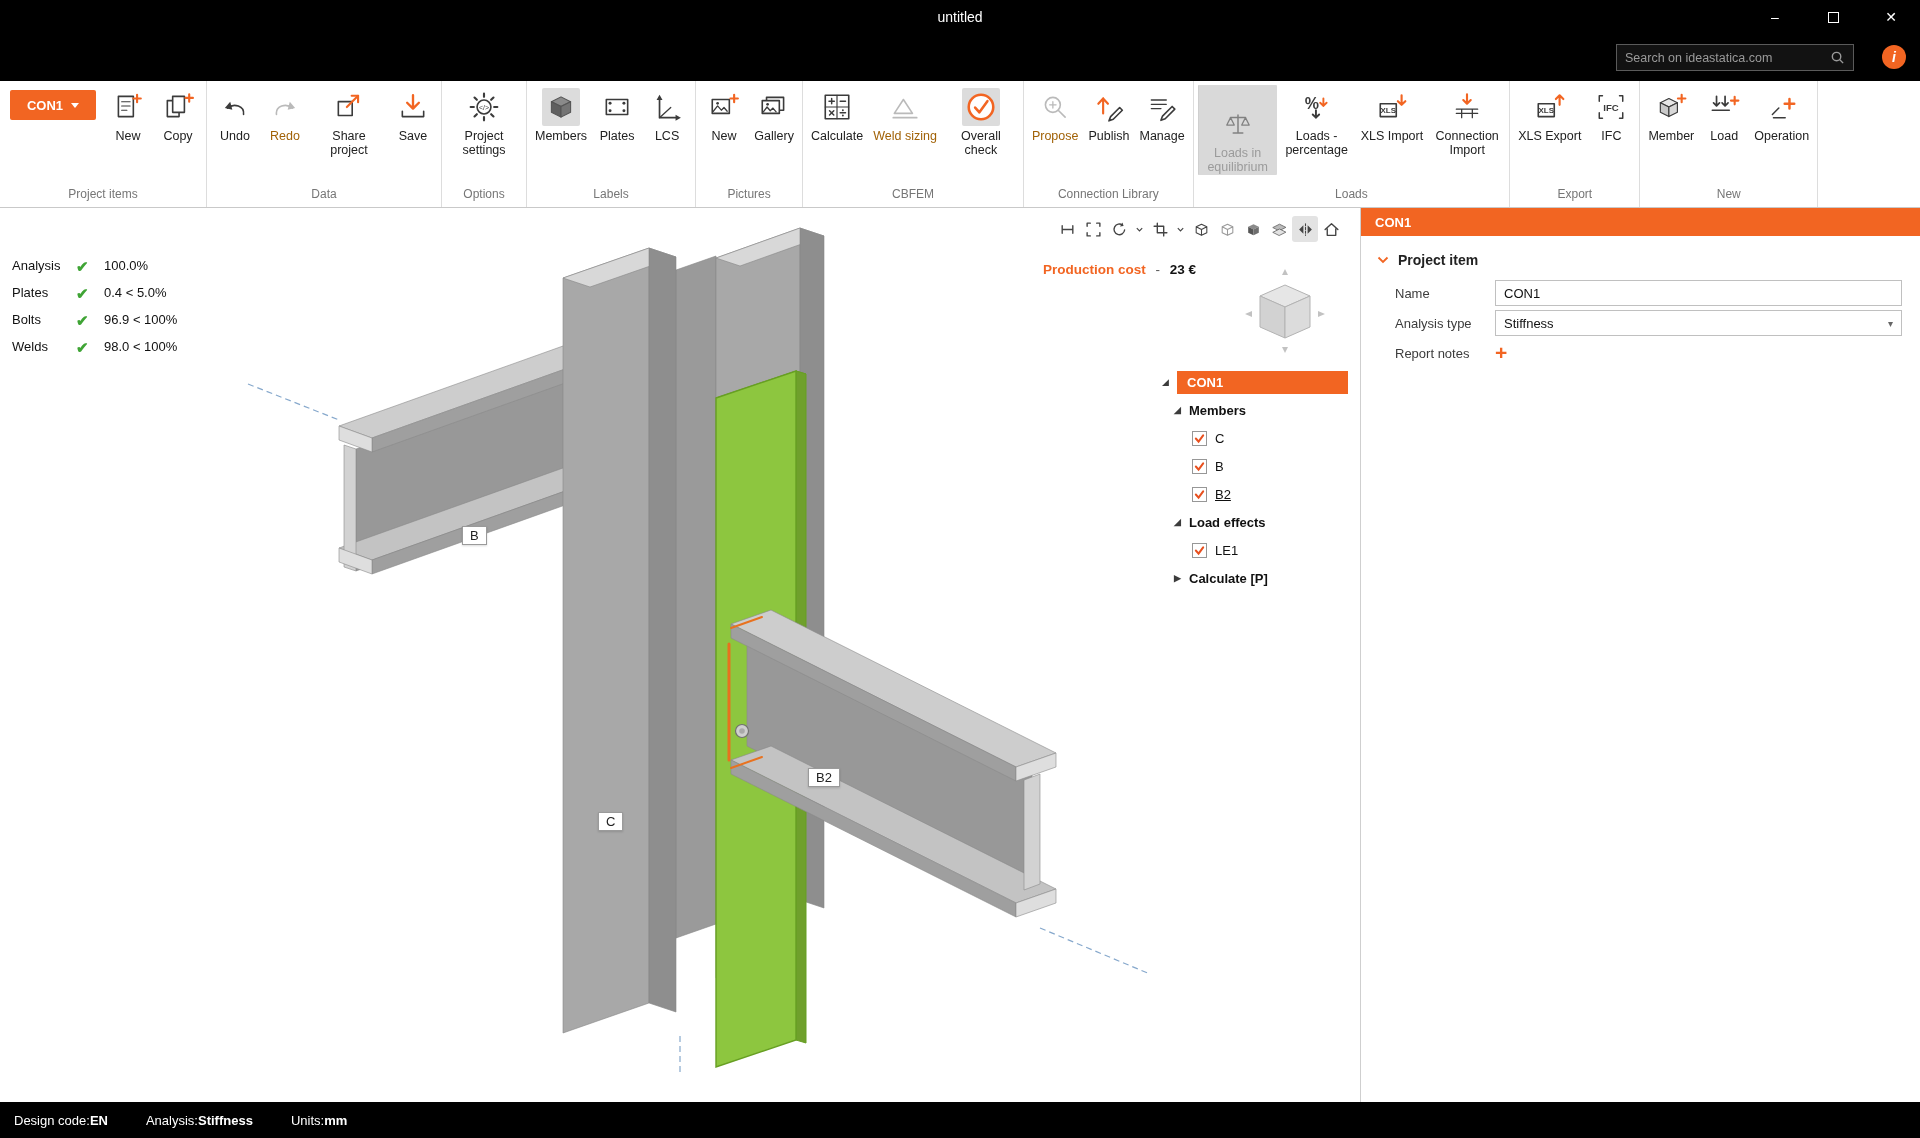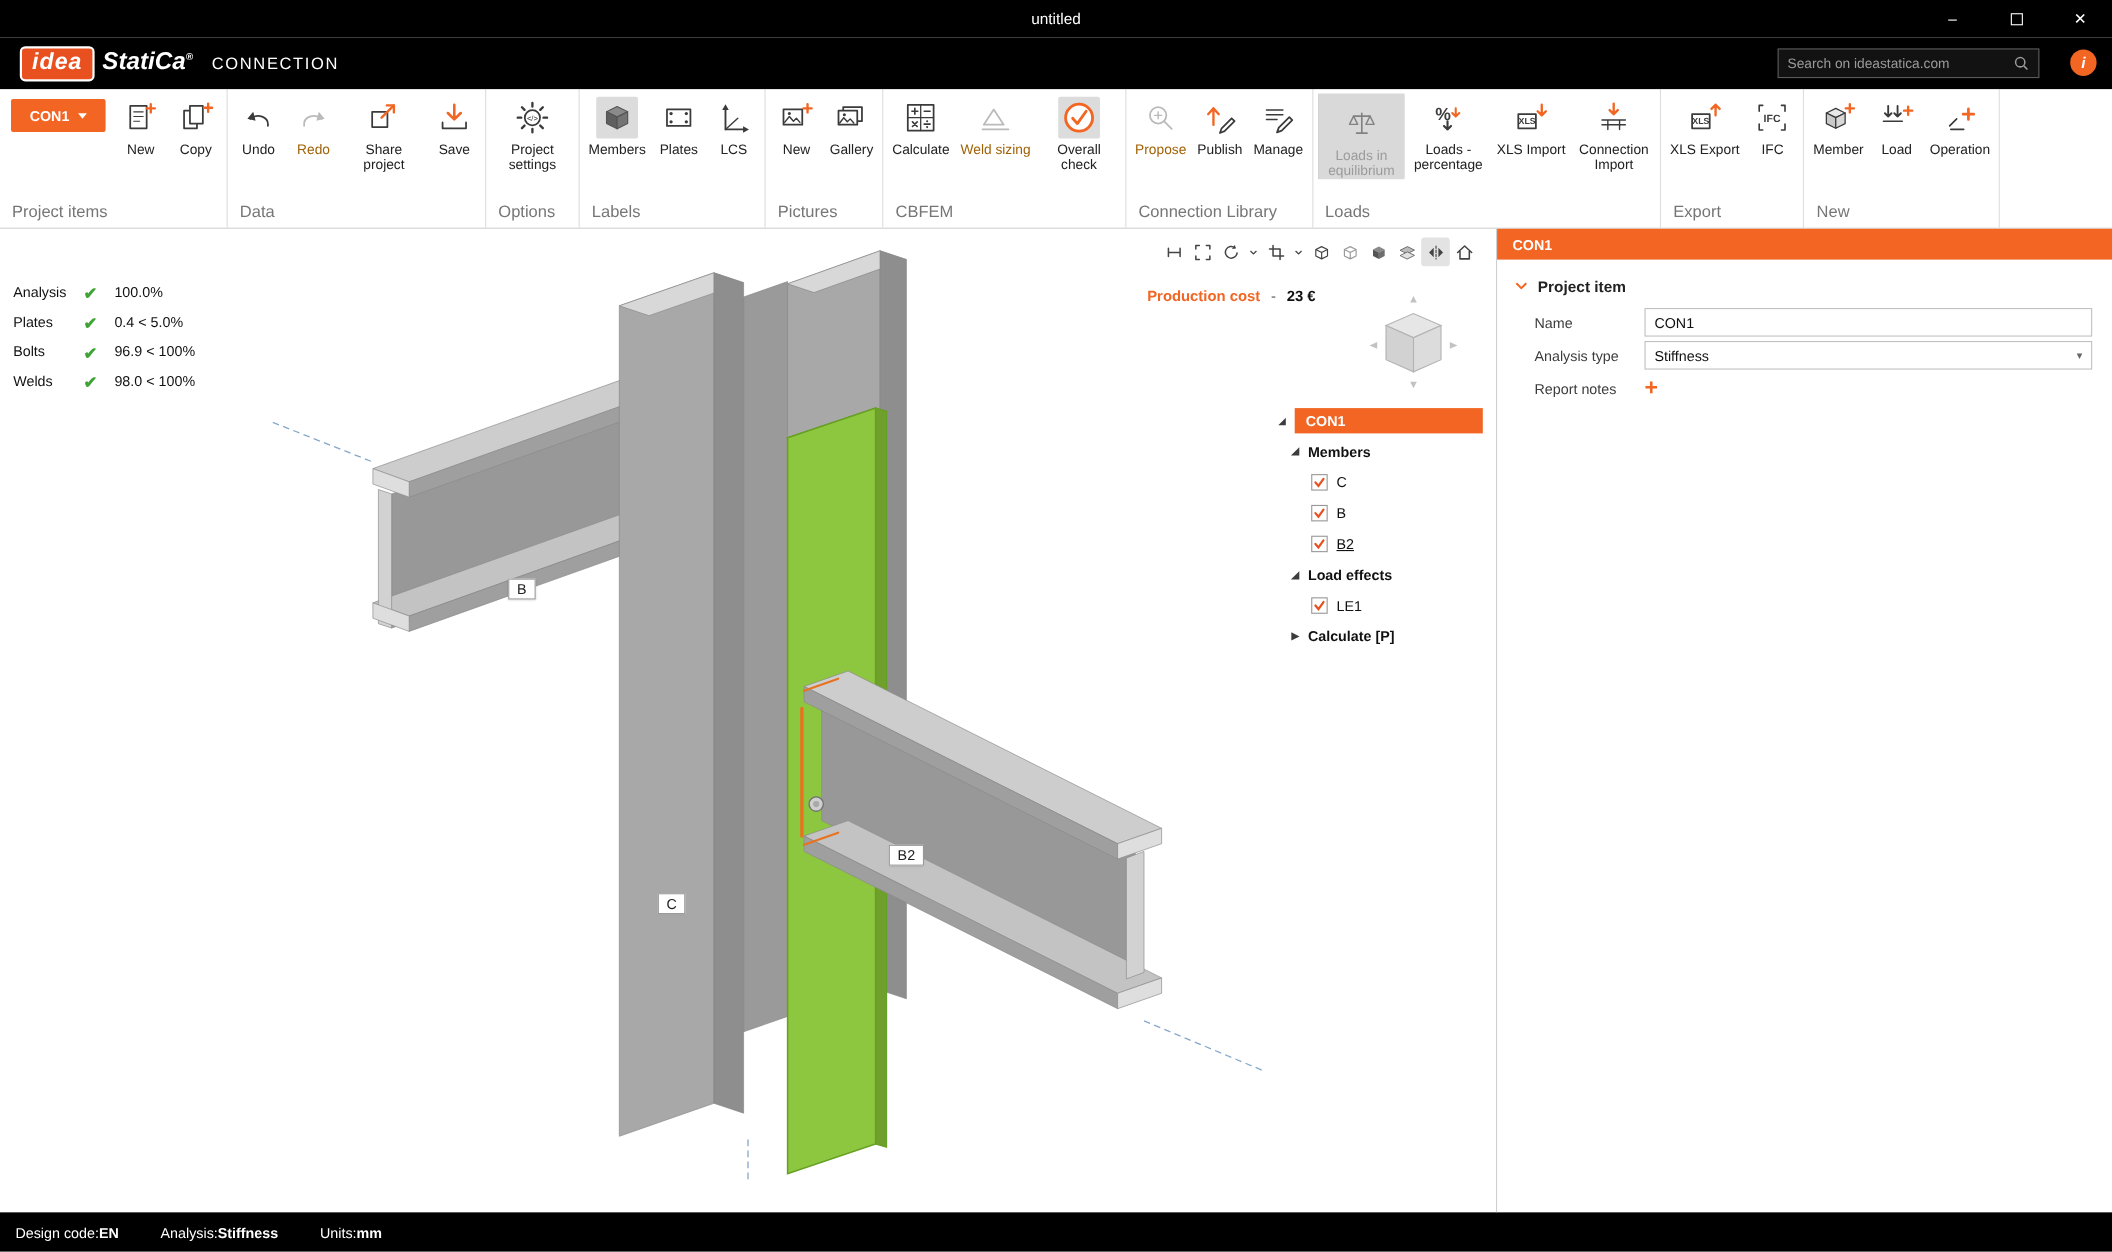--- a/index.html
+++ b/index.html
@@ -25,26 +25,26 @@
 .searchbox input{flex:1;background:transparent;border:none;outline:none;color:#ddd;font-size:12.5px;font-family:"Liberation Sans",sans-serif}
 .searchbox input::placeholder{color:#9a9a9a}
 .info-btn{position:absolute;right:14px;top:11px;width:24px;height:24px;border-radius:50%;background:#F26522;color:#fff;display:flex;align-items:center;justify-content:center;font-weight:bold;font-size:14px;font-style:italic;cursor:pointer}
 
 .ribbon{height:127px;background:#fff;border-bottom:1px solid #c9c9c9;display:flex}
 .rgroup{display:flex;flex-direction:column;justify-content:space-between;border-right:1px solid #ddd;padding:0 3px}
 .ritems{display:flex;align-items:flex-start;flex:1}
 .ritem{display:flex;flex-direction:column;align-items:center;padding:7px 5px 0;cursor:pointer;min-width:50px}
 .ricon{width:38px;height:38px;display:flex;align-items:center;justify-content:center}
 .rlabel{font-size:12.5px;color:#222;text-align:center;line-height:1.15;margin-top:3px;max-width:68px}
-.rgl{font-size:15px;color:#767676;text-align:left;padding:2px 8px 6px}
+.rgl{font-size:12px;color:#767676;text-align:center;padding:2px 8px 6px}
 .ritem.active .ricon{background:#dcdcdc;border-radius:2px}
 .ritem.disabled{cursor:default}
 .ritem.disabled .rlabel{color:#a16207}
 .ritem.disabled svg{opacity:.35}
-.ritem.panel{background:#d9d9d9;margin:4px 1px 6px;padding-top:8px;border-radius:1px}
+.ritem.panel{background:#d9d9d9;margin:4px 1px 6px;padding-top:20px;border-radius:1px}
 .ritem.panel .rlabel{color:#9b9b9b}
 .ritem.panel svg{opacity:.55}
 .con-btn{margin:9px 7px 0 7px;height:30px;min-width:86px;background:#F26522;color:#fff;font-size:13px;font-weight:bold;display:flex;align-items:center;justify-content:center;gap:8px;border-radius:2px;cursor:pointer}
 .con-caret{width:0;height:0;border-left:4.5px solid transparent;border-right:4.5px solid transparent;border-top:5px solid #fff}
 
 .main{display:flex;height:894px}
 .viewport{width:1360px;position:relative;background:#fff;overflow:hidden}
 .model{position:absolute;left:0;top:0}
 .panel{flex:1;border-left:1px solid #cfcfcf;background:#fff}
 
@@ -93,25 +93,20 @@
   <div class="win-controls">
     <div class="win-btn">–</div>
     <div class="win-btn">
         <span class="max-box"></span>
       </div>
     <div class="win-btn">✕</div>
   </div>
 </div>
 
 <div class="headerrow">
-  <div class="logo">
-    <span class="logo-idea">idea</span>
-    <span class="logo-statica"><span>StatiCa</span><sup class="logo-reg">®</sup></span>
-    <span class="app-name">CONNECTION</span>
-  </div>
   <div class="searchbox">
     <input placeholder="Search on ideastatica.com" style="">
     <svg width="15" height="15" viewBox="0 0 16 16" fill="none" stroke="#9a9a9a" stroke-width="1.5">
         <circle cx="7" cy="7" r="4.5"></circle>
         <path d="M10.5 10.5L14 14"></path>
       </svg>
   </div>
   <div class="info-btn">i</div>
 </div>
 

